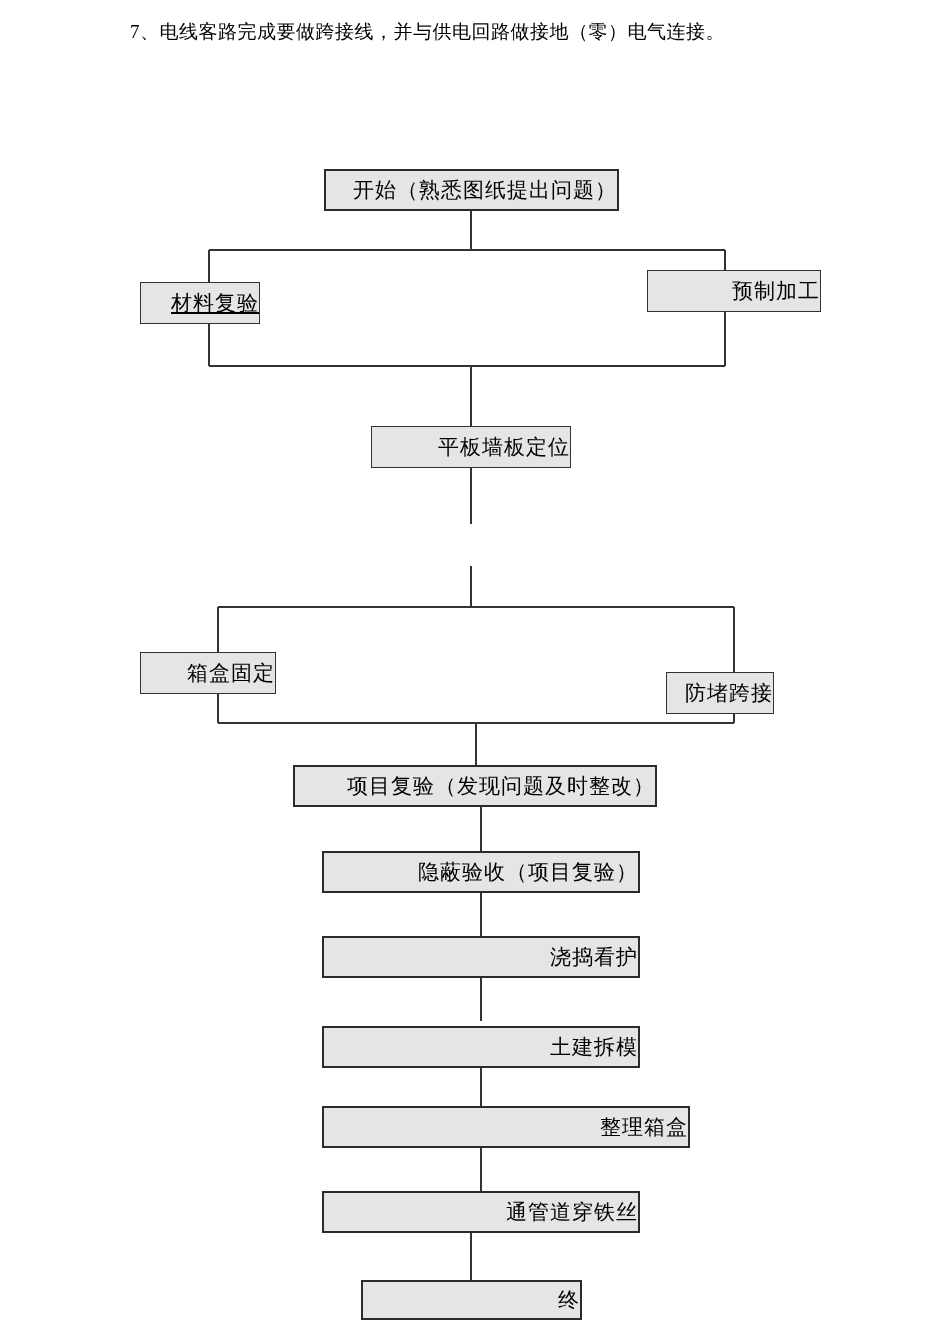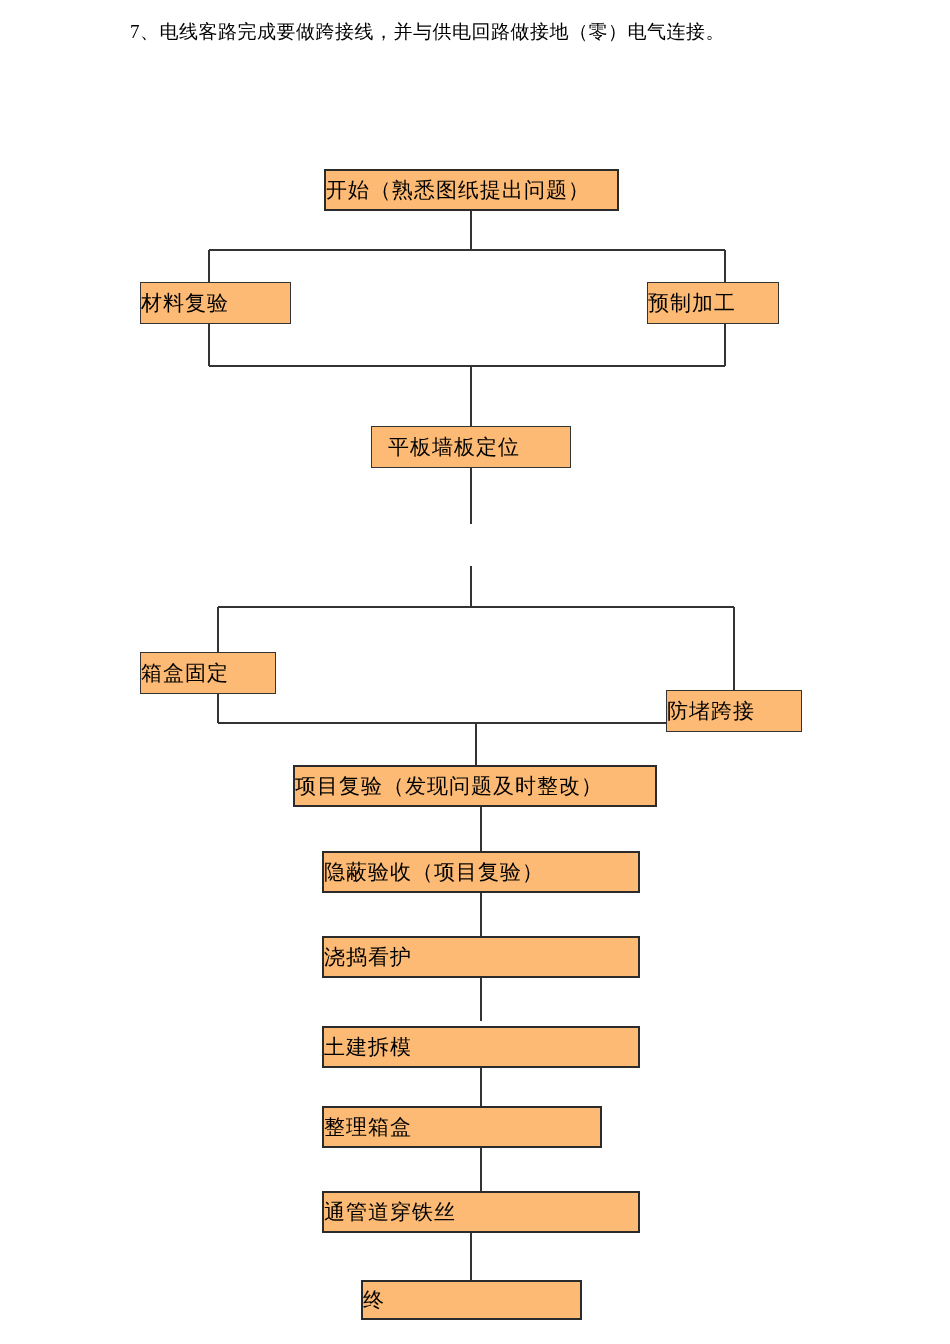--- a/index.html
+++ b/index.html
@@ -54,25 +54,25 @@
     left: 0; top: 0;
     width: 950px;
     height: 1344px;
     pointer-events: none;
   }
 
   
   .node {
     position: absolute;
     box-sizing: border-box;
-    background: #fdba74;
+    background: #e5e5e5;
     border: 1px solid #333333;
     display: flex;
     align-items: center;
-    justify-content: flex-start;
+    justify-content: flex-end;
     font-size: 21px;
     letter-spacing: 1px;
     z-index: 5;
   }
   .node.heavy {
     border: 2px solid #2b2b2b;
   }
   .node-label {
     white-space: nowrap;
     line-height: 1;
@@ -111,58 +111,58 @@
       <path d="M 481 1063 L 481 1106"></path>
       <path d="M 481 1148 L 481 1191"></path>
       <path d="M 471 1233 L 471 1280"></path>
     </g>
   </svg>
 
   <div class="node heavy" style="left:324px; top:169px; width:295px; height:42px;">
     <span class="node-label">开始（熟悉图纸提出问题）</span>
   </div>
 
-  <div class="node" style="left:140px; top:282px; width:151px; height:42px;">
+  <div class="node" style="left:140px; top:282px; width:120px; height:42px;text-decoration:underline;">
     <span class="node-label">材料复验</span>
   </div>
 
-  <div class="node" style="left:647px; top:282px; width:132px; height:42px;">
+  <div class="node" style="left:647px; top:270px; width:174px; height:42px;">
     <span class="node-label">预制加工</span>
   </div>
 
   <div class="node" style="left:371px; top:426px; width:200px; height:42px;padding-left:16px;">
     <span class="node-label">平板墙板定位</span>
   </div>
 
 
   <div class="node" style="left:140px; top:652px; width:136px; height:42px;">
     <span class="node-label">箱盒固定</span>
   </div>
 
-  <div class="node" style="left:666px; top:690px; width:136px; height:42px;">
+  <div class="node" style="left:666px; top:672px; width:108px; height:42px;">
     <span class="node-label">防堵跨接</span>
   </div>
 
   <div class="node heavy" style="left:293px; top:765px; width:364px; height:42px;">
     <span class="node-label">项目复验（发现问题及时整改）</span>
   </div>
 
   <div class="node heavy" style="left:322px; top:851px; width:318px; height:42px;">
     <span class="node-label">隐蔽验收（项目复验）</span>
   </div>
 
   <div class="node heavy" style="left:322px; top:936px; width:318px; height:42px;">
     <span class="node-label">浇捣看护</span>
   </div>
 
   <div class="node heavy" style="left:322px; top:1026px; width:318px; height:42px;">
     <span class="node-label">土建拆模</span>
   </div>
 
-  <div class="node heavy" style="left:322px; top:1106px; width:280px; height:42px;">
+  <div class="node heavy" style="left:322px; top:1106px; width:368px; height:42px;">
     <span class="node-label">整理箱盒</span>
   </div>
 
   <div class="node heavy" style="left:322px; top:1191px; width:318px; height:42px;">
     <span class="node-label">通管道穿铁丝</span>
   </div>
 
   <div class="node heavy" style="left:361px; top:1280px; width:221px; height:40px;">
     <span class="node-label">终</span>
   </div>

